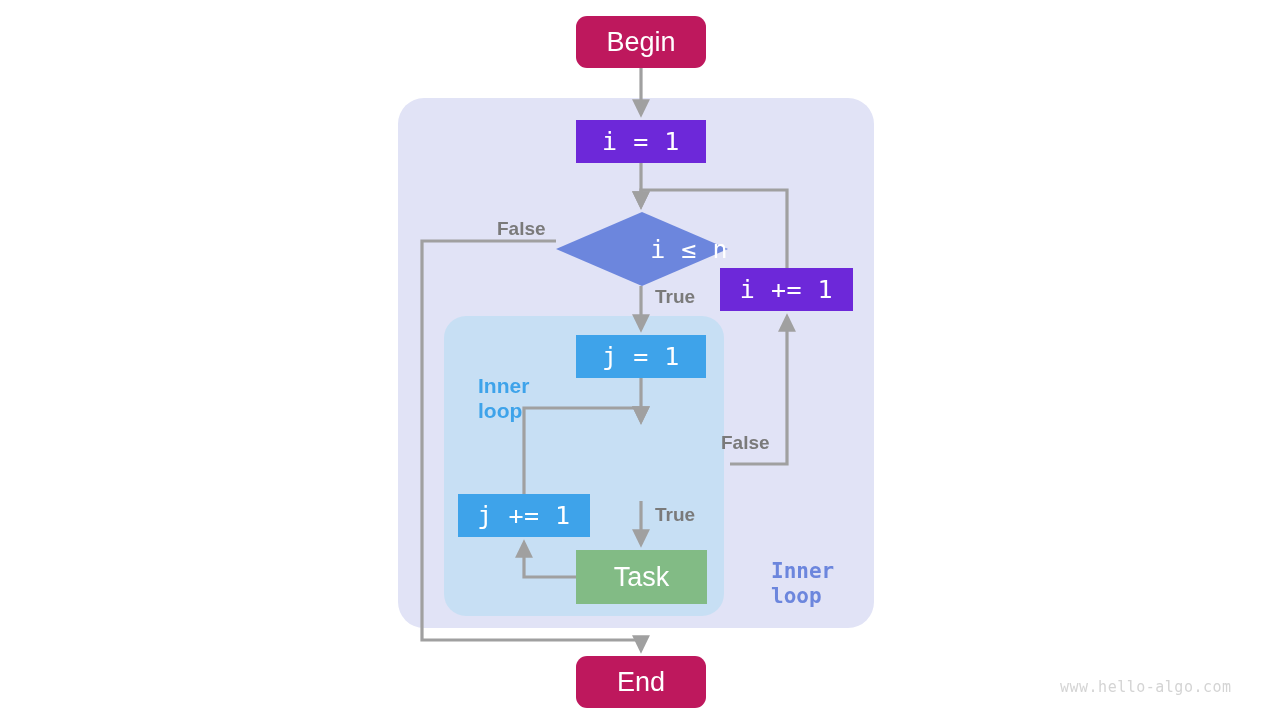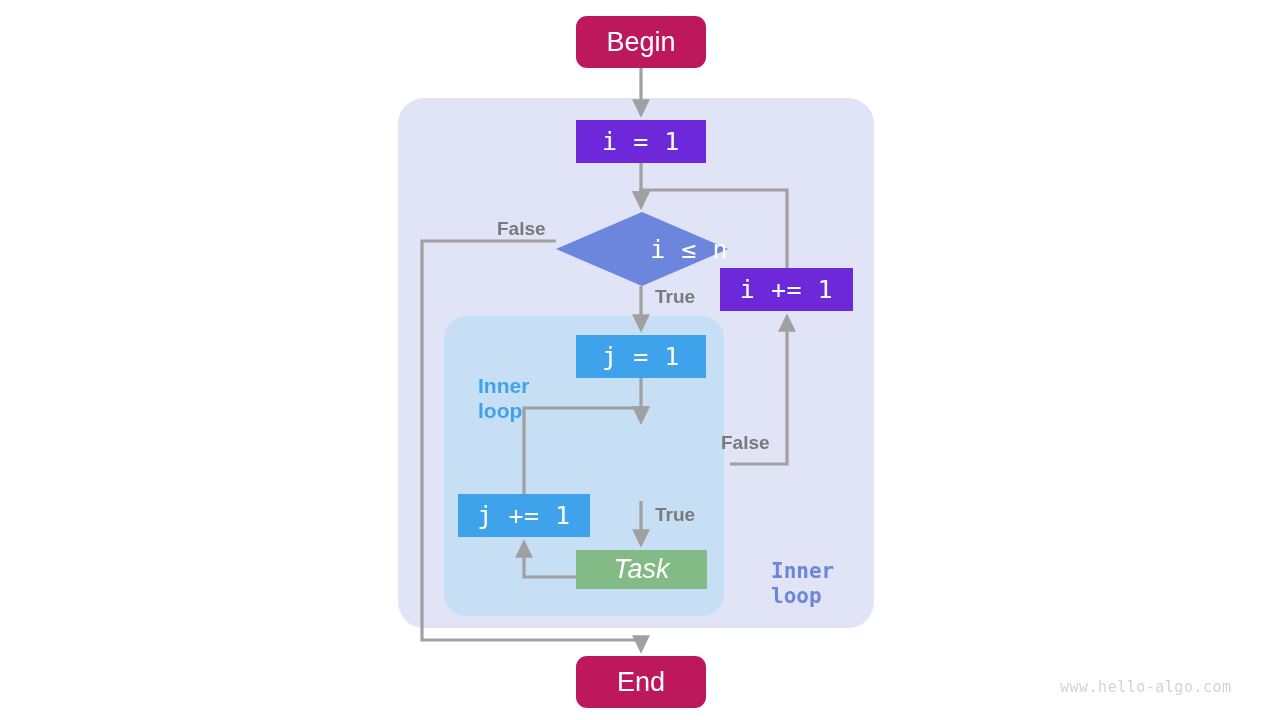--- a/index.html
+++ b/index.html
@@ -84,21 +84,21 @@
     font-size: 27px;
   }
 
   
   #node-begin   { left: 576px; top: 16px;  width: 130px; height: 52px; }
   #node-end     { left: 576px; top: 656px; width: 130px; height: 52px; }
   #node-i-init  { left: 576px; top: 120px; width: 130px; height: 43px; }
   #node-i-inc   { left: 720px; top: 268px; width: 133px; height: 43px; }
   #node-j-init  { left: 576px; top: 335px; width: 130px; height: 43px; }
   #node-j-inc   { left: 458px; top: 494px; width: 132px; height: 43px; }
-  #node-task    { left: 576px; top: 550px; width: 131px; height: 39px; font-style: italic; }
+  #node-task    { left: 576px; top: 550px; width: 131px; height: 54px; }
 
   
   .diamond-wrap {
     position: absolute;
     display: flex;
     align-items: center;
     justify-content: flex-end;
   }
   .diamond-shape {
     position: absolute;

